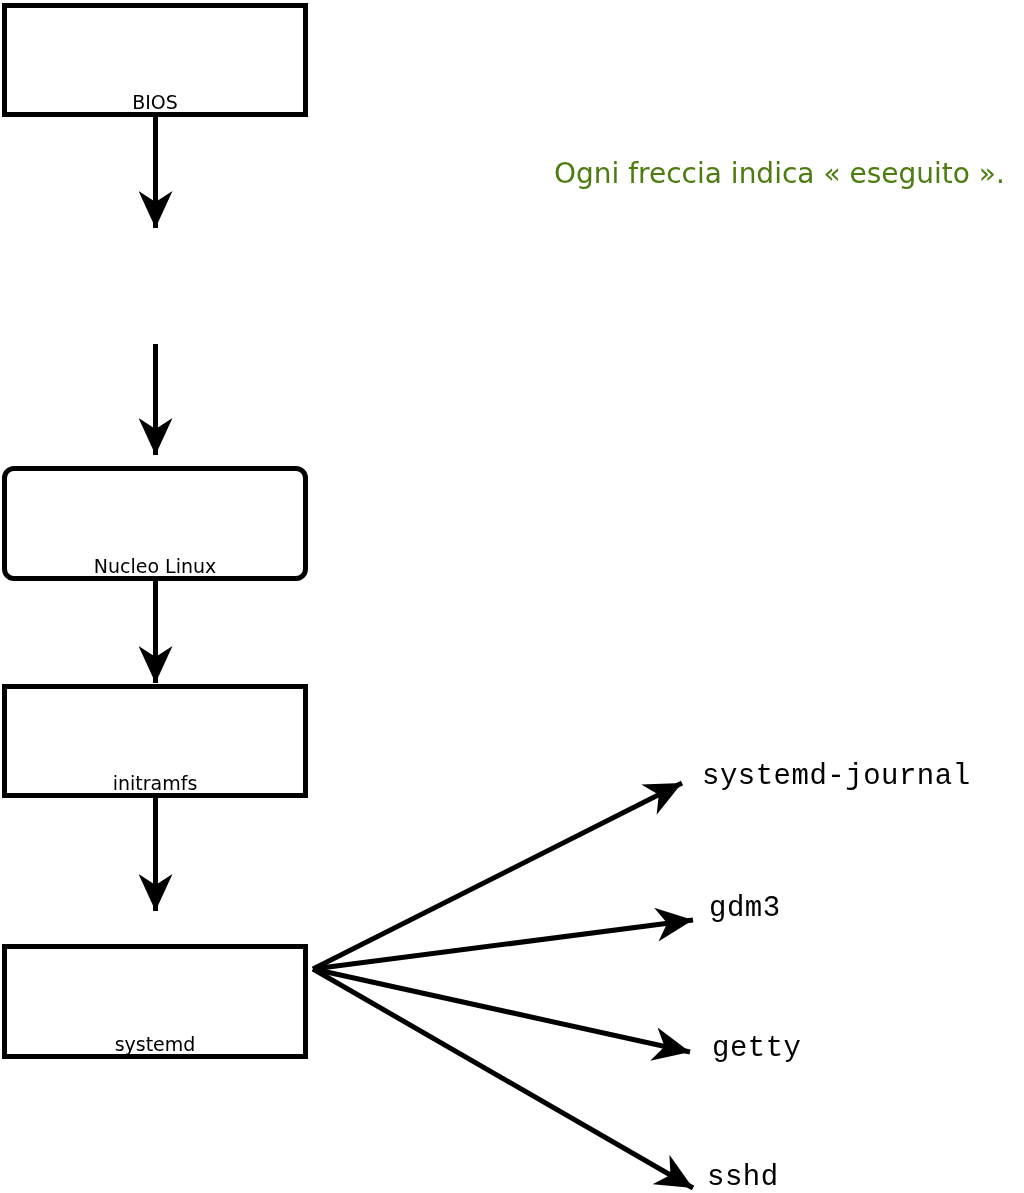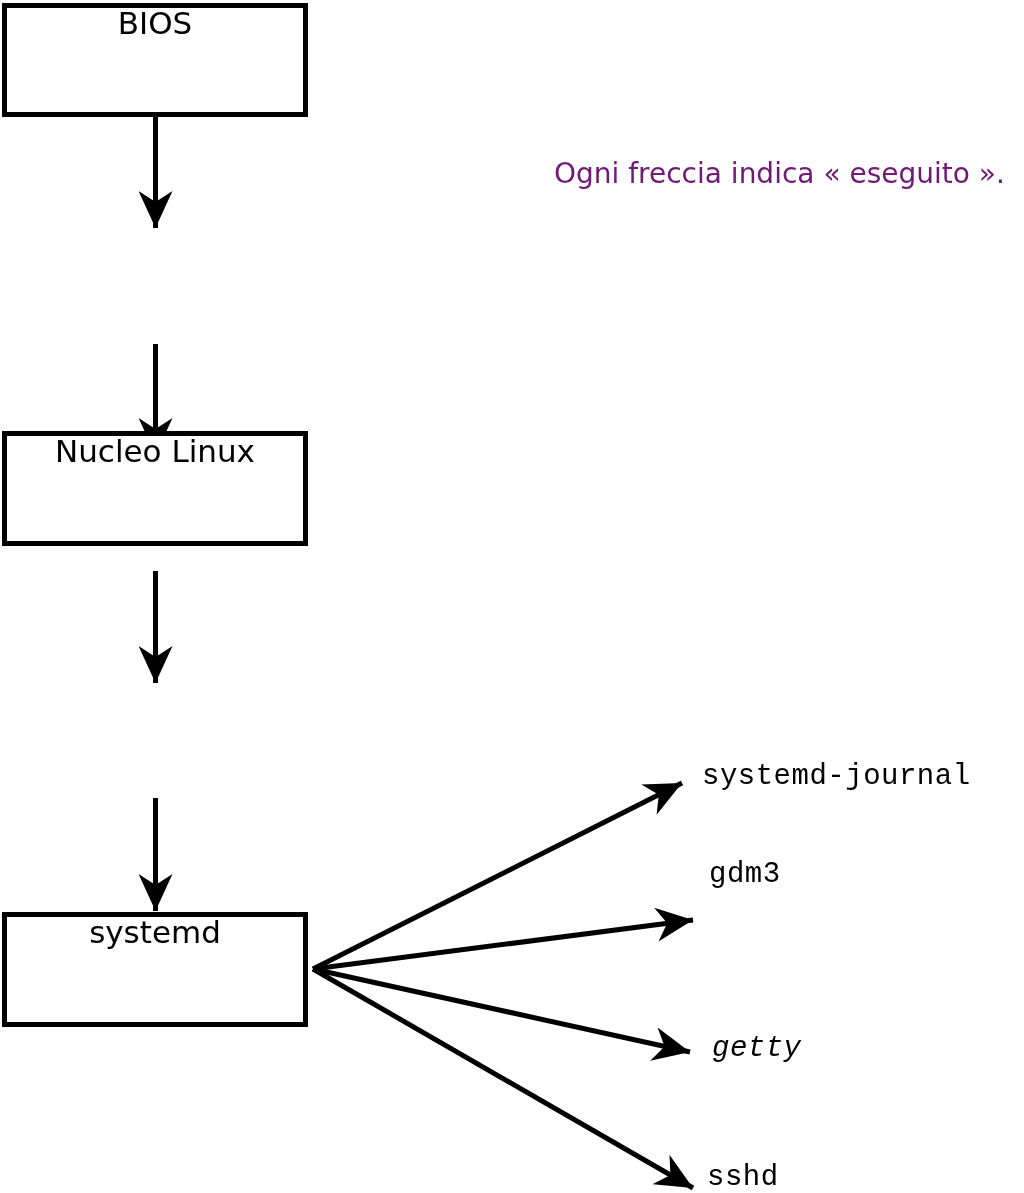--- a/index.html
+++ b/index.html
@@ -26,52 +26,52 @@
   }
   .node {
     position: absolute;
     left: 2px;
     width: 306px;
     height: 115px;
     box-sizing: border-box;
     border: 5px solid #000000;
     background: #ffffff;
     display: flex;
-    align-items: flex-start;
+    align-items: flex-end;
     justify-content: center;
-    font-size: 31px;
+    font-size: 19px;
     line-height: 1;
     white-space: nowrap;
   }
   .node-bios      { top: 3px;   height: 114px; }
   .node-bootload  { top: 229px; }
-  .node-kernel    { top: 431px; }
+  .node-kernel    { top: 466px; border-radius: 12px; }
   .node-initramfs { top: 684px; height: 114px; }
-  .node-systemd   { top: 912px; }
+  .node-systemd   { top: 944px; }
   .svc-label {
     position: absolute;
     font-family: "Liberation Mono", "DejaVu Sans Mono", monospace;
     font-size: 29px;
     line-height: 1;
     letter-spacing: 0.5px;
     white-space: nowrap;
     color: #000000;
   }
   .svc-journal { left: 702px; top: 762px; text-align: center; }
-  .svc-gdm3    { left: 709px; top: 860px; }
-  .svc-getty   { left: 712px; top: 1034px; font-style: italic; }
+  .svc-gdm3    { left: 709px; top: 894px; }
+  .svc-getty   { left: 712px; top: 1034px; }
   .svc-sshd    { left: 707px; top: 1163px; text-align: center; }
   .caption {
     position: absolute;
     left: 554px;
     top: 157px;
     font-size: 28px;
     line-height: 1.2;
     white-space: nowrap;
-    color: #701a75;
+    color: #4d7c0f;
   }
 </style>
 </head>
 <body>
 
 <div class="canvas">
 
   <svg class="wires" viewBox="0 0 1024 1193" xmlns="http://www.w3.org/2000/svg">
     <defs>
       <marker id="arrowhead" markerUnits="userSpaceOnUse" markerWidth="40" markerHeight="34" refX="37" refY="17" orient="auto">
@@ -92,20 +92,23 @@
 
   <div class="node node-bios">
     <span>BIOS</span>
   </div>
 
 
   <div class="node node-kernel">
     <span>Nucleo Linux</span>
   </div>
 
+  <div class="node node-initramfs">
+    <span>initramfs</span>
+  </div>
 
   <div class="node node-systemd">
     <span>systemd</span>
   </div>
 
   <div class="svc-label svc-journal">systemd-journal</div>
 
   <div class="svc-label svc-gdm3">gdm3</div>
 
   <div class="svc-label svc-getty">getty</div>

